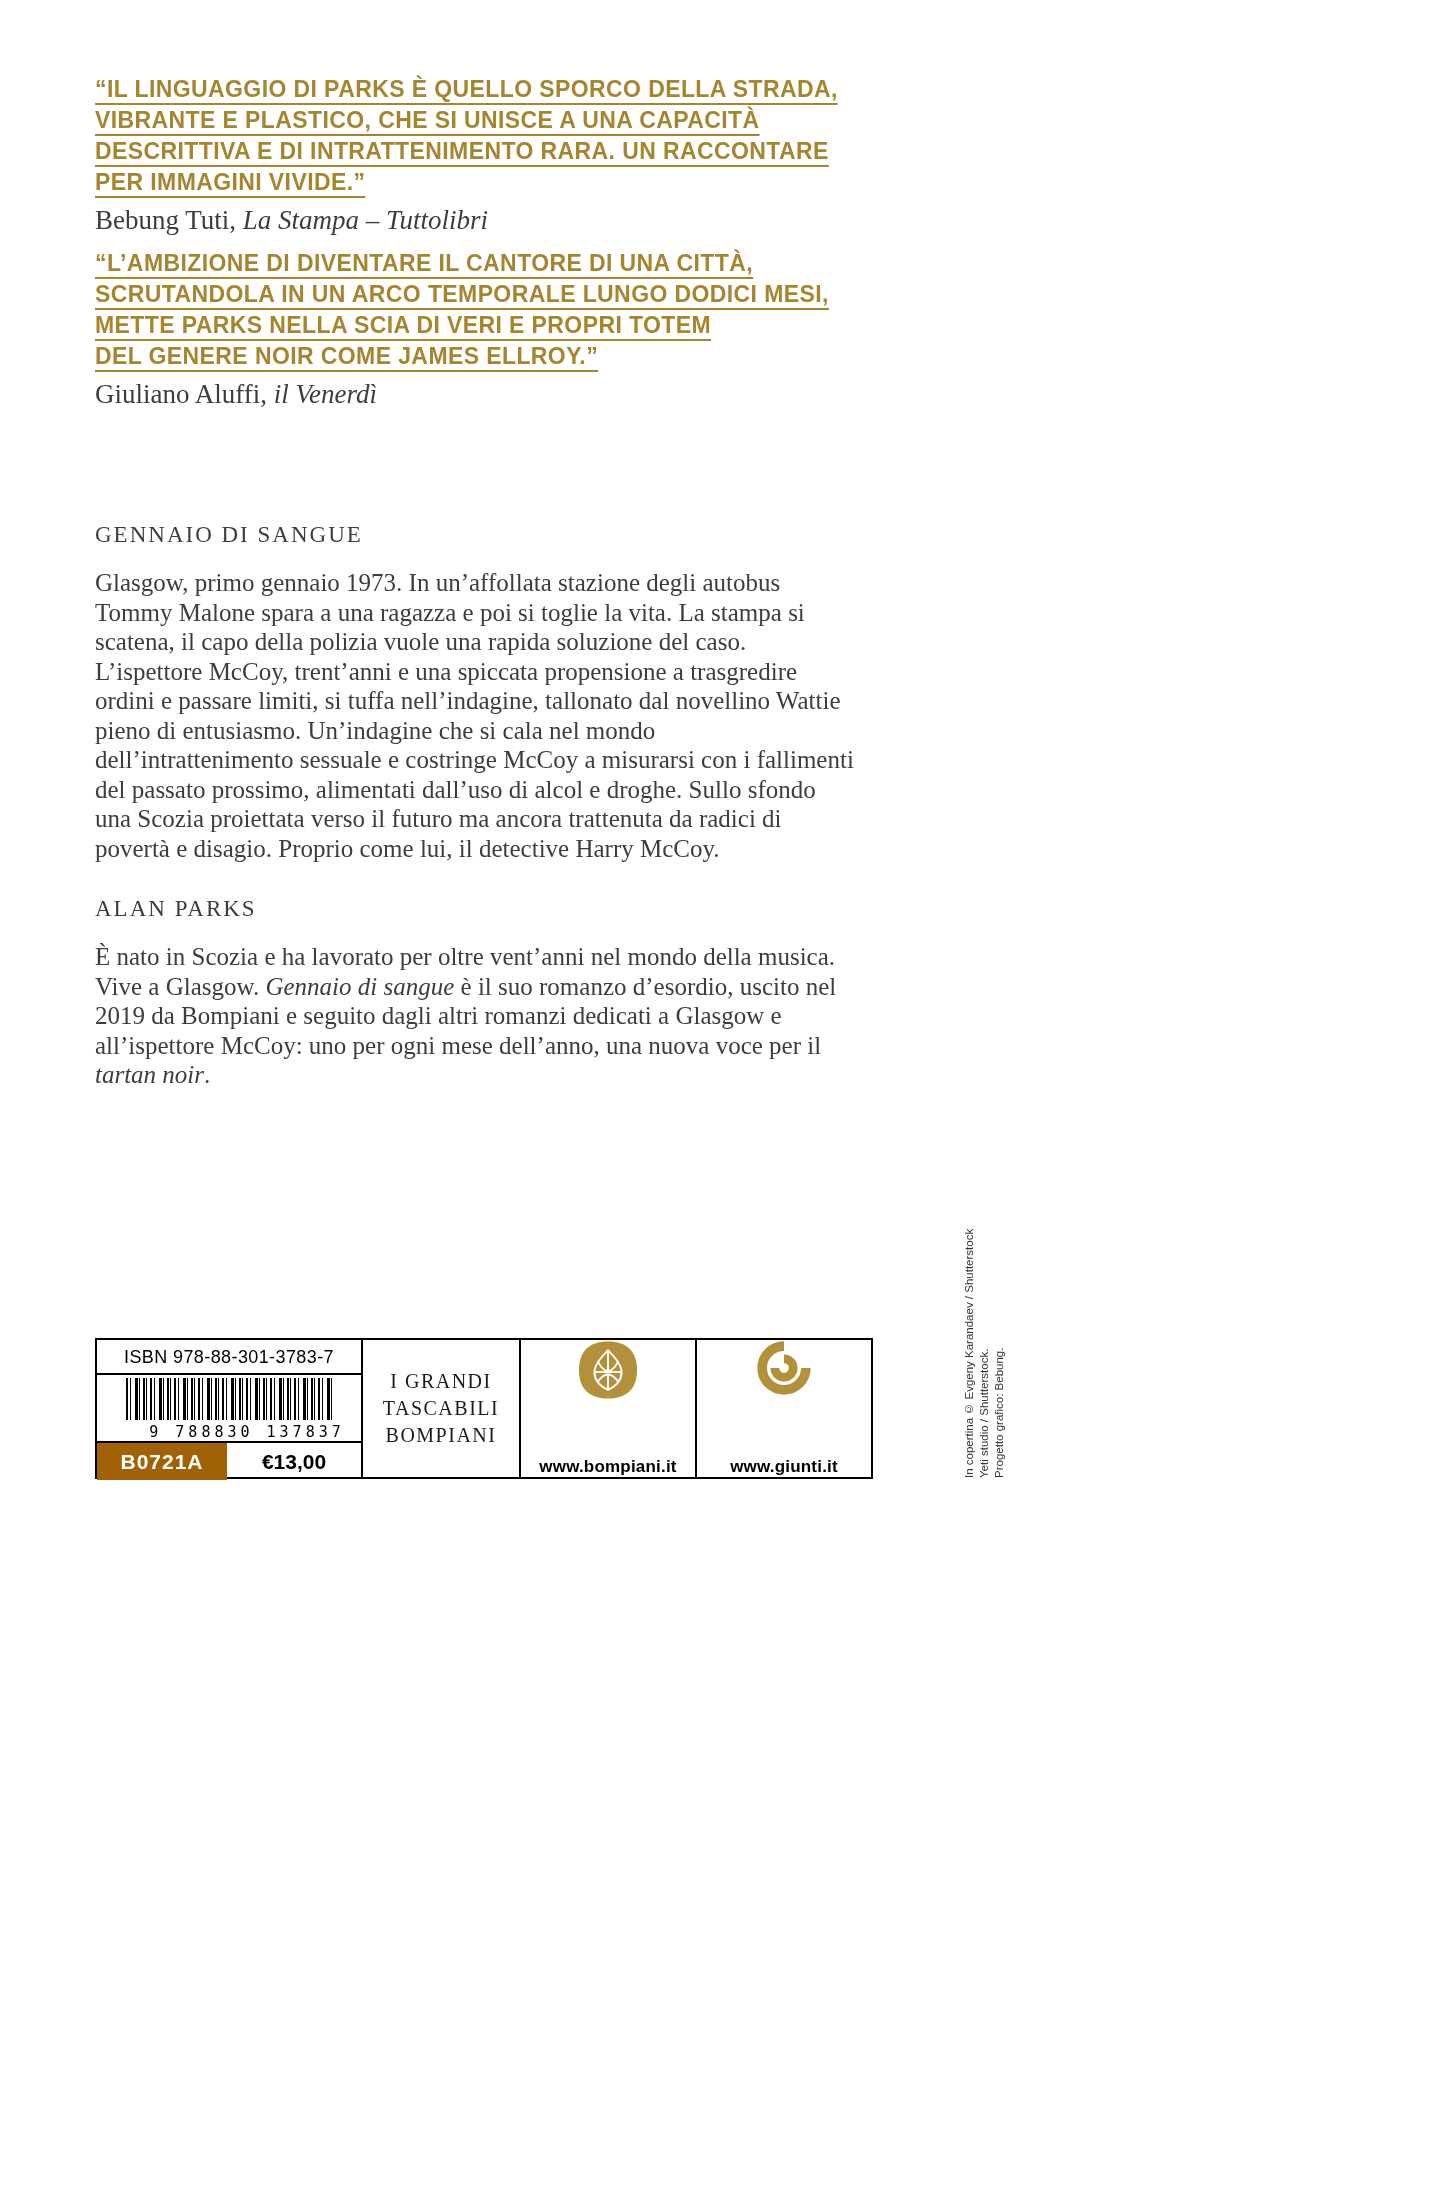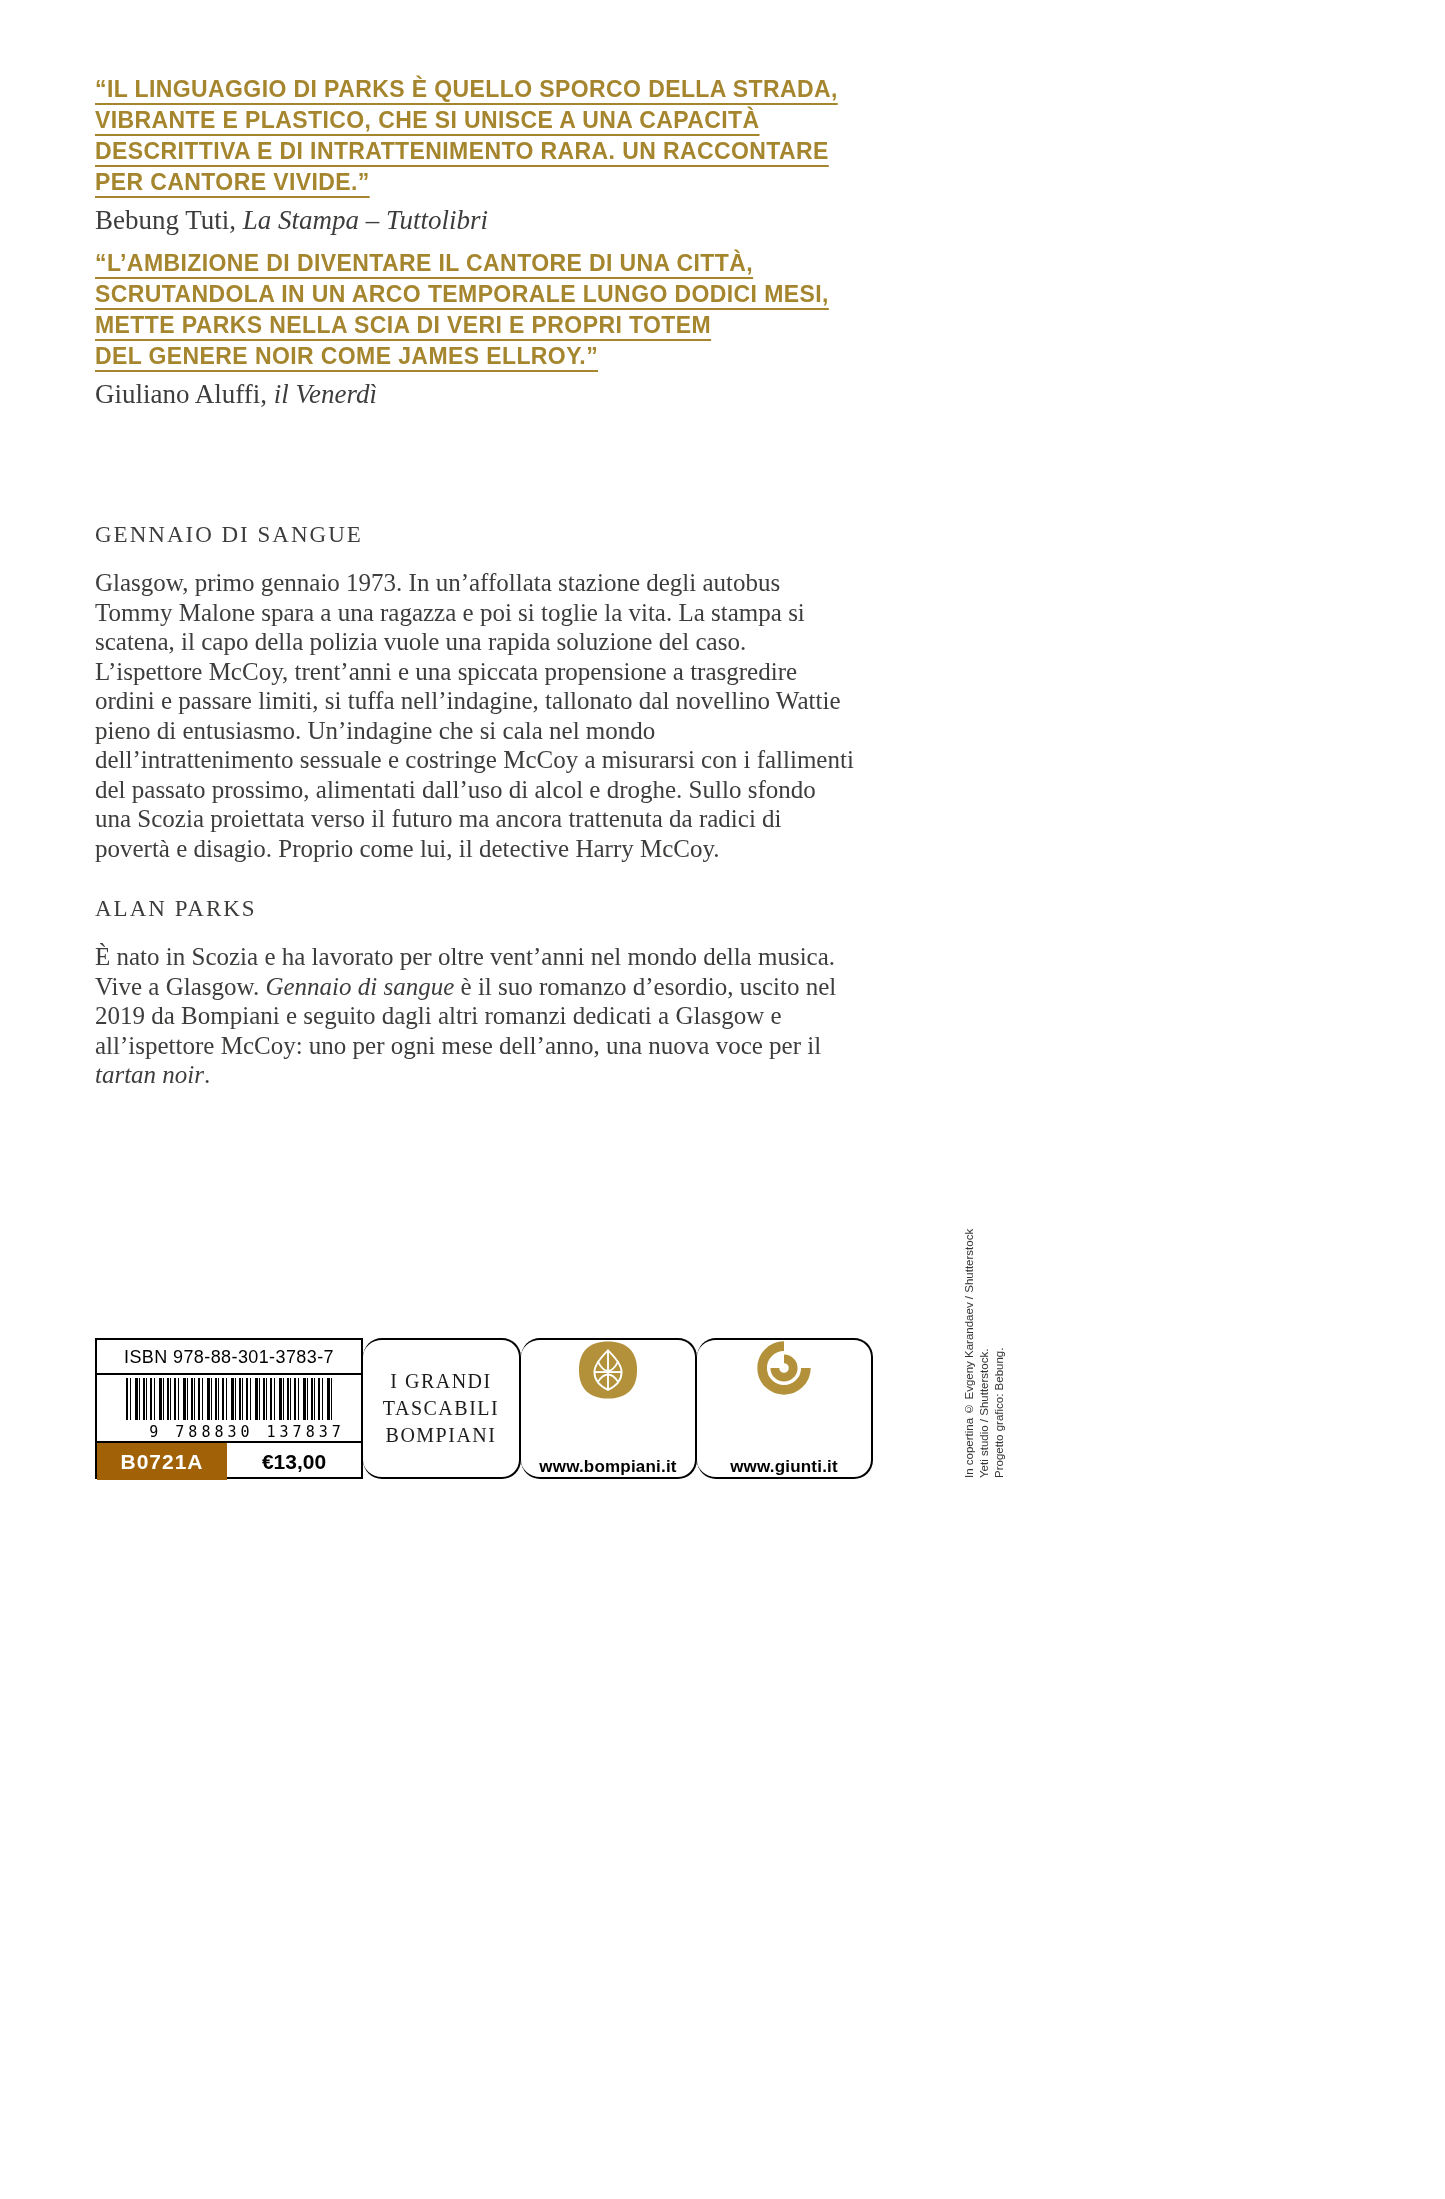--- a/index.html
+++ b/index.html
@@ -39,21 +39,21 @@
   }
   .body i { font-style:italic; }
 
   
   .footer {
     position:absolute; left:95px; top:1338px; height:141px;
     display:flex; align-items:stretch;
     font-family:"Liberation Sans", sans-serif;
   }
   .cell { background:#fff; border:2px solid #000; box-sizing:border-box; }
-  .cell + .cell { border-left:none;border-radius:19px; }
+  .cell + .cell { border-left:none; }
 
   .isbn-box { width:268px; display:flex; flex-direction:column; }
   .isbn-label {
     text-align:center; font-size:18px; letter-spacing:0.4px; color:#000;
     padding:7px 0 5px; border-bottom:2px solid #000;
   }
   .barcode-area { flex:1; display:flex; flex-direction:column; align-items:center; justify-content:center; gap:3px; padding-top:3px; }
   .barcode {
     width:206px; height:42px;
     background:repeating-linear-gradient(90deg,
@@ -95,21 +95,21 @@
 </head>
 <body>
 
 <div class="page">
 
   <section class="content">
 
     <div class="quote">“IL LINGUAGGIO DI PARKS È QUELLO SPORCO DELLA STRADA,
 VIBRANTE E PLASTICO, CHE SI UNISCE A UNA CAPACITÀ
 DESCRITTIVA E DI INTRATTENIMENTO RARA. UN RACCONTARE
-PER CANTORE VIVIDE.”</div>
+PER IMMAGINI VIVIDE.”</div>
     <p class="attr">
       <span>Bebung Tuti,</span>
       <span class="src">La Stampa – Tuttolibri</span>
     </p>
 
     <div class="quote quote2">“L’AMBIZIONE DI DIVENTARE IL CANTORE DI UNA CITTÀ,
 SCRUTANDOLA IN UN ARCO TEMPORALE LUNGO DODICI MESI,
 METTE PARKS NELLA SCIA DI VERI E PROPRI TOTEM
 DEL GENERE NOIR COME JAMES ELLROY.”</div>
     <p class="attr">

